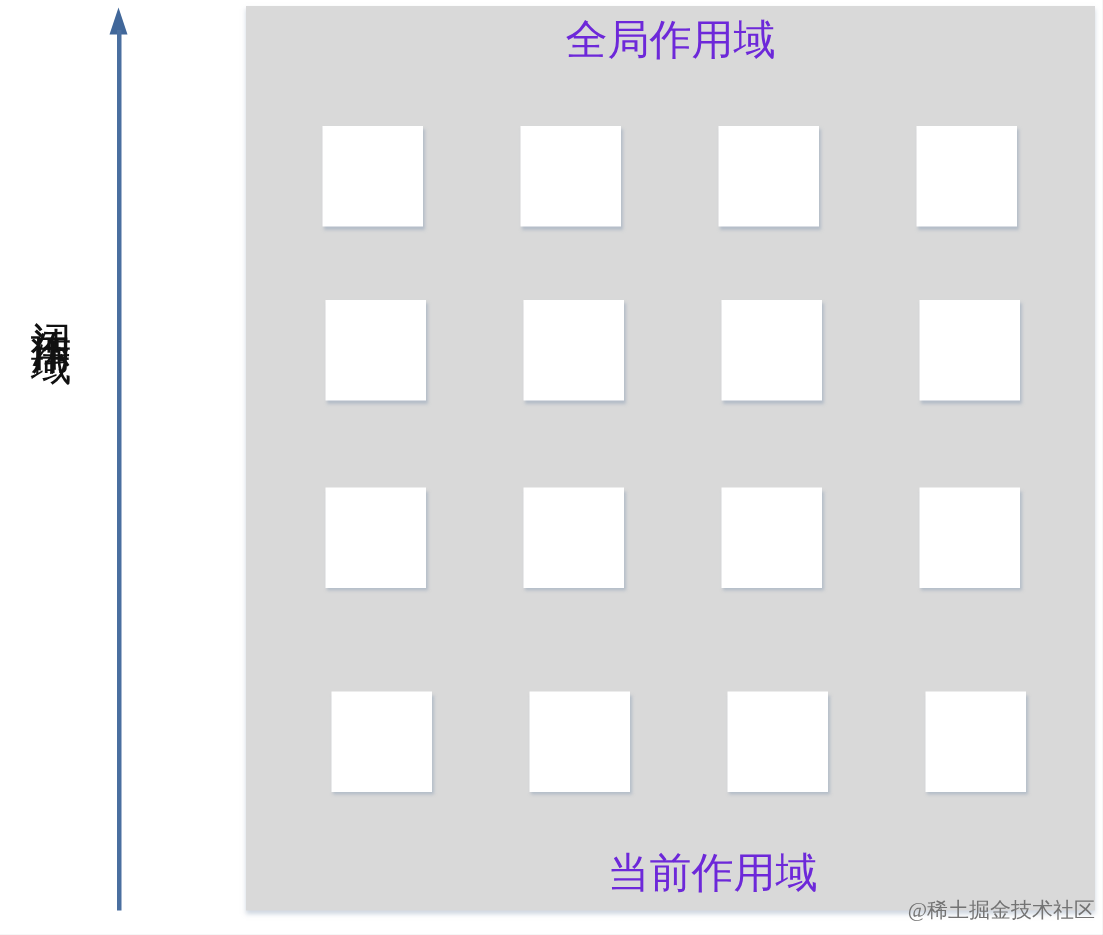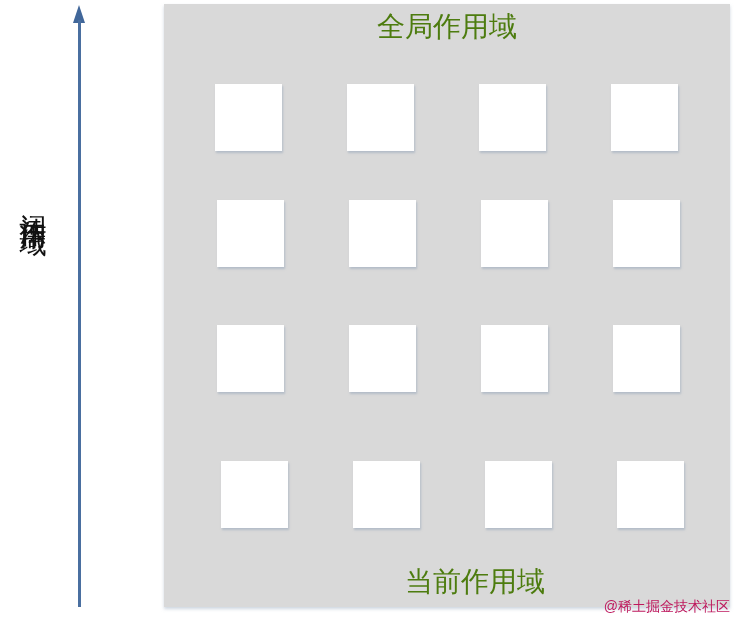--- a/index.html
+++ b/index.html
@@ -53,38 +53,38 @@
       height: 603px;
       background: #d9d9d9;
       box-shadow: 0 2px 3px rgba(160,175,195,0.5);
     }
     .box-title {
       position: absolute;
       left: 0;
       width: 100%;
       text-align: center;
       font-size: 28px;
-      color: #4d7c0f;
+      color: #6d28d9;
     }
     .box-title.top { top: 4px; }
     .box-title.bottom { bottom: 6px; padding-left: 28px; }
     .square {
       position: absolute;
       width: 67px;
       height: 67px;
       background: #ffffff;
       box-shadow: 1px 2px 2px rgba(150,165,185,0.55);
     }
     .watermark {
       position: absolute;
       right: 5px;
       top: 598px;
       font-size: 14px;
-      color: #be185d;
-      font-family: Liberation Sans, sans-serif;
+      color: #737373;
+      font-family: Liberation Serif, serif;
       margin-left: 20px;
     }
   </style>
 </head>
 <body>
 
 <div>
   <div class="arrow-head"></div>
   <div class="arrow-line"></div>
 </div>

